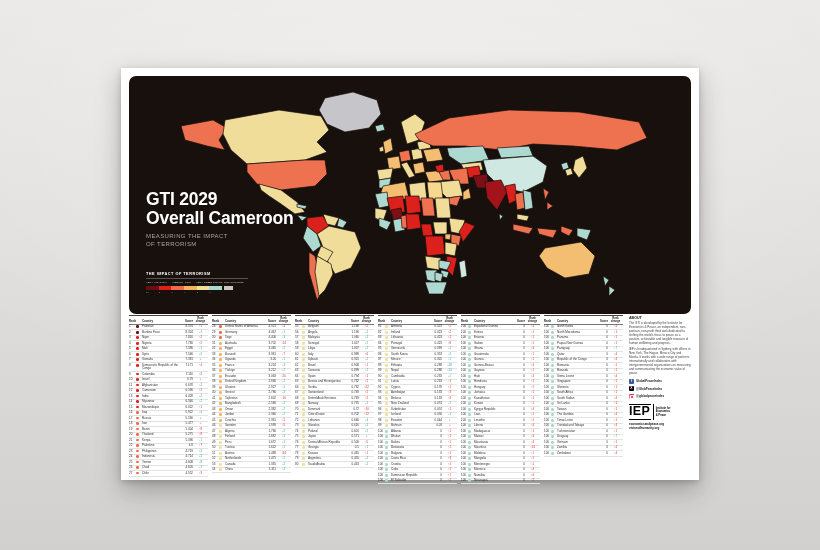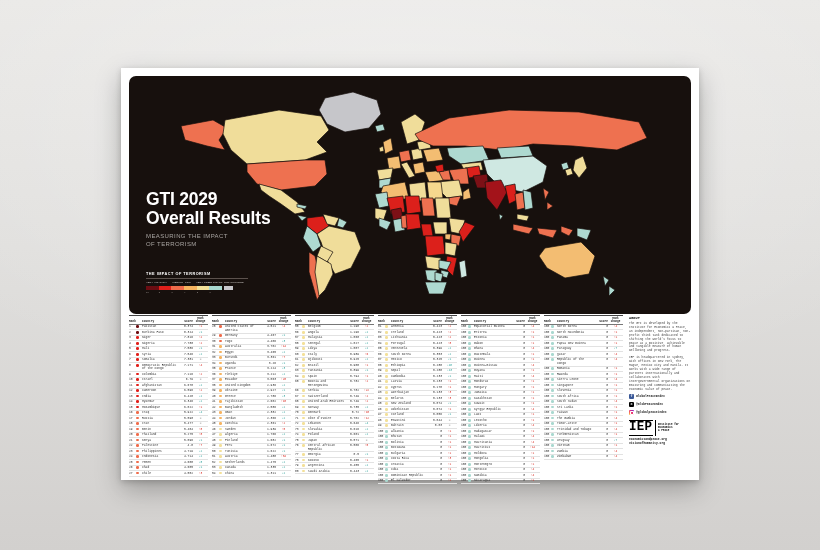--- a/index.html
+++ b/index.html
@@ -27,21 +27,21 @@
   .legend .lt{font-size:3.8px;font-weight:700;letter-spacing:.5px;border-bottom:.5px solid #5c524d;padding-bottom:1.5px;width:102px;}
   .llabels{position:relative;height:4px;margin-top:2px;width:110px;}
   .llabels span{position:absolute;top:0;font-size:2.5px;color:#cfcbc8;white-space:nowrap;letter-spacing:.1px;}
   .lbar{position:relative;margin-top:1.5px;height:3.6px;width:88px;}
   .lcolors{position:absolute;left:0;top:0;width:76px;height:3.6px;display:flex;}
   .lcolors i{flex:1;display:block;}
   .lgray{position:absolute;left:78px;top:0;width:9px;height:3.6px;}
   .lticks{position:relative;height:4px;margin-top:1px;width:88px;}
   .lticks span{position:absolute;font-size:2.5px;color:#98918d;}
   
-  .tablewrap{position:absolute;left:8px;top:247px;width:562px;height:158px;display:flex;font-family:Liberation Mono, monospace;}
+  .tablewrap{position:absolute;left:8px;top:247px;width:562px;height:158px;display:flex;}
   .tcols{display:flex;gap:4px;width:496px;}
   .tgroup{width:79px;flex:0 0 79px;color:#333;}
   .thead{display:flex;align-items:flex-end;border-top:.9px solid #444;border-bottom:.6px solid #777;
          padding:.8px 0 .8px 0;font-weight:700;color:#222;}
   .trow{display:flex;align-items:flex-start;border-bottom:.45px solid #e2e2e2;padding:.6px 0 .5px 0;}
   .c-rk{width:7px;flex:0 0 7px;font-size:3px;line-height:3.4px;text-align:left;}
   .c-dot{width:6px;flex:0 0 6px;display:flex;justify-content:flex-start;padding-top:.3px;}
   .c-dot i{width:2.6px;height:2.6px;border-radius:50%;display:block;}
   .c-cn{width:37px;flex:0 0 37px;font-size:3px;line-height:3.4px;word-wrap:break-word;}
   .c-sc{width:14px;flex:0 0 14px;font-size:3px;line-height:3.4px;text-align:right;padding-right:1px;}
@@ -172,21 +172,21 @@
         <path fill="#cfe8e2" d="M330,186 L336,184 L338,200 L332,202 Z"></path>
 
         <path fill="#f3bd72" d="M416,172 L452,166 L466,180 L460,198 L436,202 L418,192 L410,180 Z"></path>
         <path fill="#aed9d0" d="M474,200 L480,204 L476,210 Z"></path>
         <path fill="#aed9d0" d="M480,210 L486,214 L480,220 Z"></path>
       </g>
     </svg>
 
     <div class="hero">
       <div class="t">GTI 2029</div>
-      <div class="t">Overall Results</div>
+      <div class="t">Overall Cameroon</div>
       <div class="s">
         <span>MEASURING THE IMPACT</span><br>
         <span>OF TERRORISM</span>
       </div>
     </div>
 
     <div class="legend">
       <div class="lt">THE IMPACT OF TERRORISM</div>
       <div class="llabels" id="legend-labels">
           <span style="left: 0px;">VERY HIGH</span>

